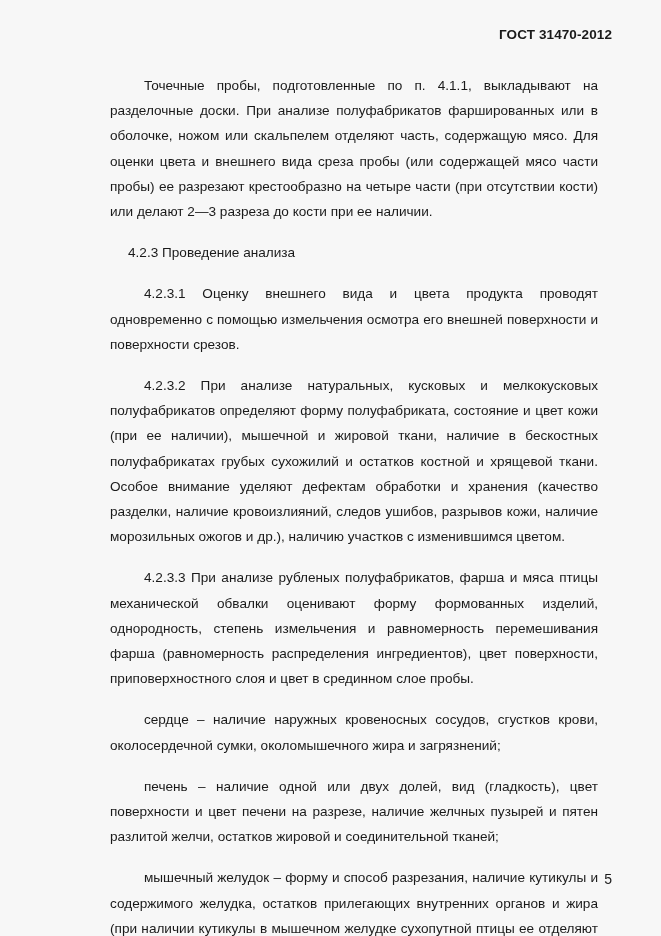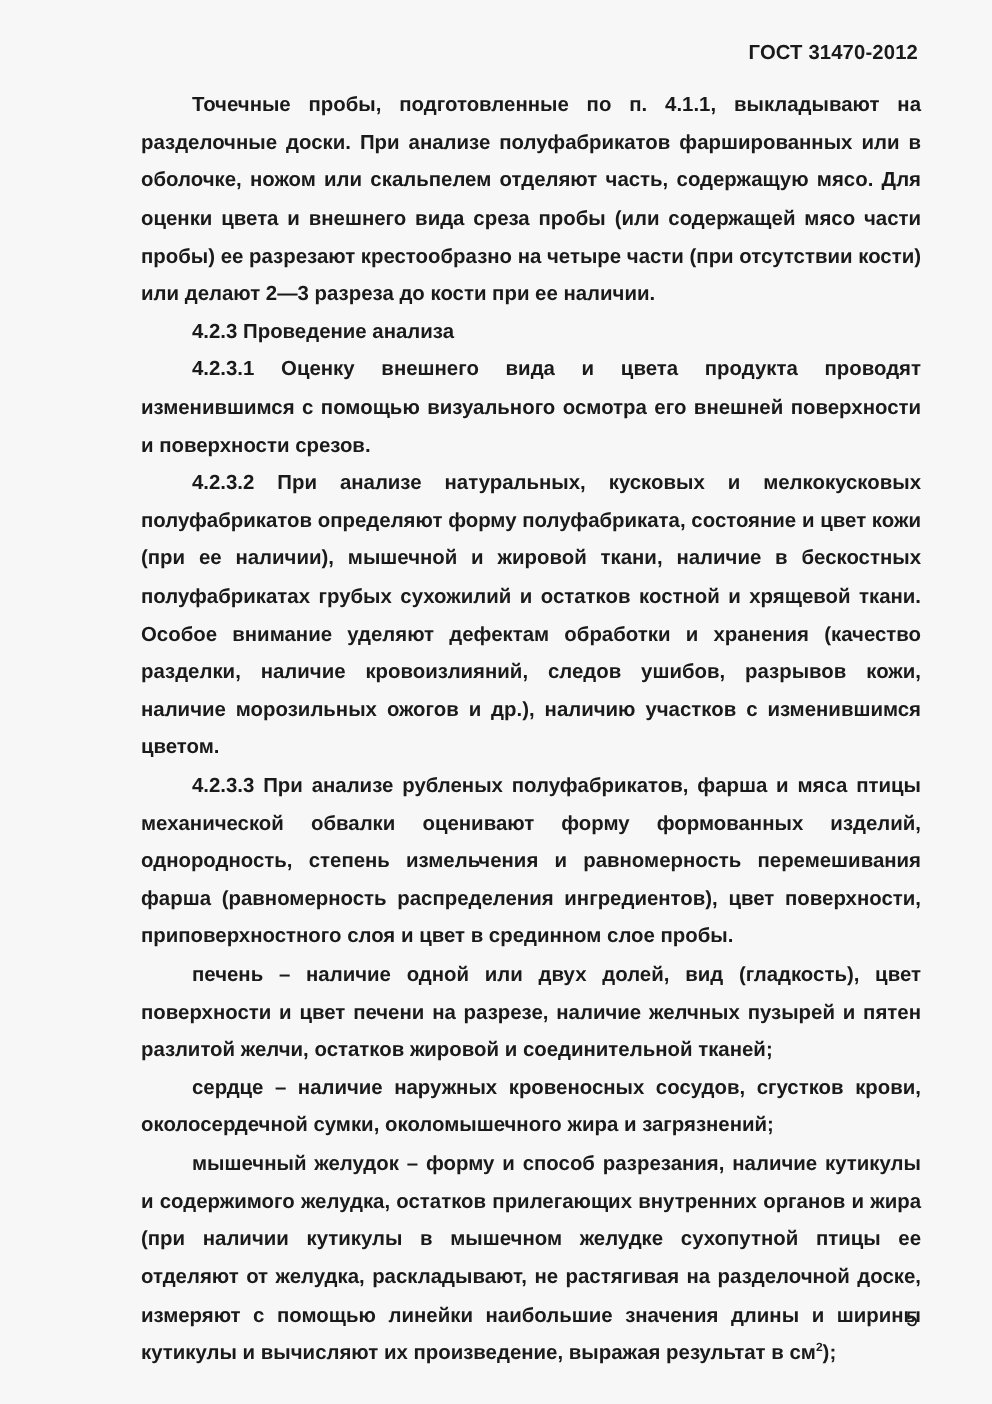--- a/index.html
+++ b/index.html
@@ -21,46 +21,45 @@
     }
     .content {
       position: absolute;
       left: 94px;
       top: 57px;
       width: 520px;
       font-size: 13.6px;
       line-height: 25.2px;
     }
     .para {
-      margin: 0;
+      margin: 16px;
       text-indent: 34px;
       text-align: justify;
-      font-weight: bold;
     }
     .heading {
       margin: 0;
       text-indent: 34px;
-      font-weight: bold;
+      font-weight: normal;
     }
     .page-number {
       position: absolute;
       top: 871px; right: 49px;
       font-size: 14px;
     }
     sup { font-size: 8px; line-height: 0; }
   </style>
 </head>
 <body>
 
 <div class="page-header">ГОСТ 31470-2012</div>
 
 <div class="content">
   <p class="para">Точечные пробы, подготовленные по п. 4.1.1, выкладывают на разделочные доски. При анализе полуфабрикатов фаршированных или в оболочке, ножом или скальпелем отделяют часть, содержащую мясо. Для оценки цвета и внешнего вида среза пробы (или содержащей мясо части пробы) ее разрезают крестообразно на четыре части (при отсутствии кости) или делают 2—3 разреза до кости при ее наличии.</p>
   <p class="heading">4.2.3 Проведение анализа</p>
-  <p class="para">4.2.3.1 Оценку внешнего вида и цвета продукта проводят изменившимся с помощью визуального осмотра его внешней поверхности и поверхности срезов.</p>
+  <p class="para">4.2.3.1 Оценку внешнего вида и цвета продукта проводят одновременно с помощью измельчения осмотра его внешней поверхности и поверхности срезов.</p>
   <p class="para">4.2.3.2  При анализе натуральных, кусковых и мелкокусковых полуфабрикатов определяют форму полуфабриката, состояние и цвет кожи (при ее наличии), мышечной и жировой ткани, наличие в бескостных полуфабрикатах грубых сухожилий и остатков костной и хрящевой ткани. Особое внимание уделяют дефектам обработки и хранения (качество разделки, наличие кровоизлияний, следов ушибов, разрывов кожи, наличие морозильных ожогов и др.), наличию участков с изменившимся цветом.</p>
   <p class="para">4.2.3.3 При анализе рубленых полуфабрикатов, фарша и мяса птицы механической обвалки оценивают форму формованных изделий, однородность, степень измельчения и равномерность перемешивания фарша (равномерность распределения ингредиентов),  цвет поверхности, приповерхностного слоя и цвет в срединном слое пробы.</p>
+  <p class="para">сердце – наличие наружных кровеносных сосудов, сгустков крови, околосердечной сумки, околомышечного жира и загрязнений;</p>
   <p class="para">печень – наличие одной или двух долей, вид (гладкость), цвет поверхности и цвет печени на разрезе, наличие желчных пузырей и пятен разлитой желчи, остатков жировой и соединительной тканей;</p>
-  <p class="para">сердце – наличие наружных кровеносных сосудов, сгустков крови, околосердечной сумки, околомышечного жира и загрязнений;</p>
   <p class="para"><span>мышечный желудок – форму и способ разрезания, наличие кутикулы и содержимого желудка, остатков прилегающих внутренних органов и жира (при наличии кутикулы в мышечном желудке сухопутной птицы ее отделяют от желудка, раскладывают, не растягивая на разделочной доске, измеряют с помощью линейки наибольшие значения длины и ширины кутикулы и вычисляют их произведение, выражая  результат в см</span><sup>2</sup><span>);</span></p>
 </div>
 
 <div class="page-number">5</div>
 
 </body></html>

